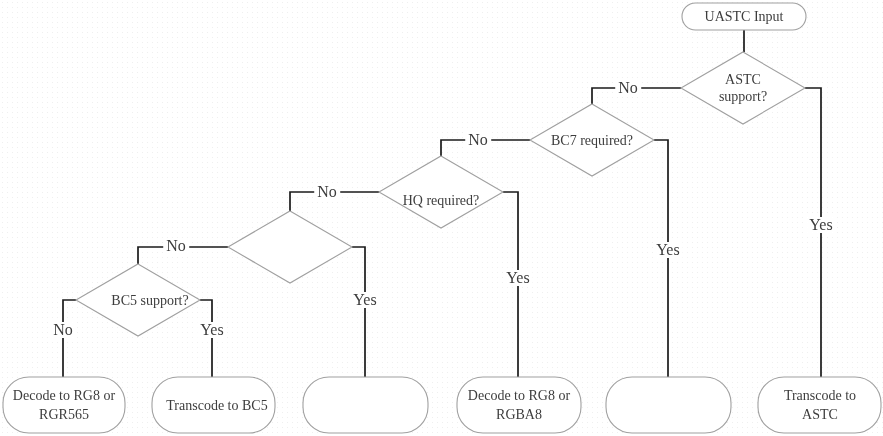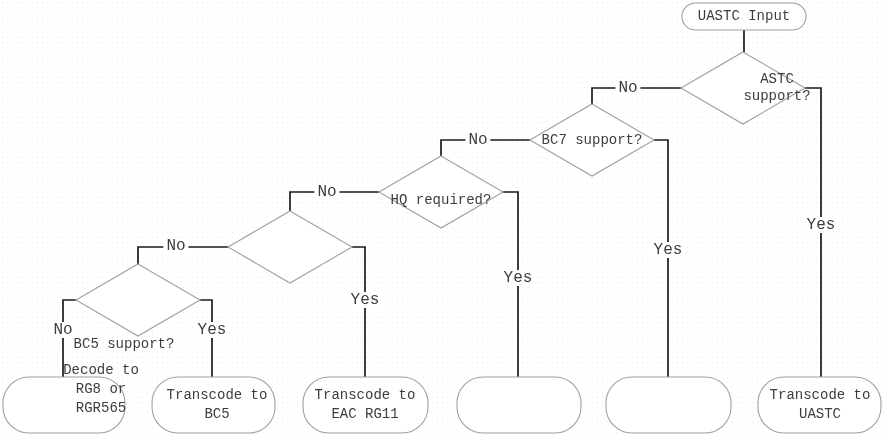--- a/index.html
+++ b/index.html
@@ -7,21 +7,21 @@
     padding: 0;
     background: #ffffff;
   }
   .canvas {
     position: relative;
     width: 883px;
     height: 436px;
     background-color: #ffffff;
     background-image: radial-gradient(circle, #efefef 0.8px, transparent 0.9px);
     background-size: 5px 5px;
-    font-family: Liberation Mono, monospace;
+    font-family: Liberation Serif, serif;
     color: #3d3d3d;
     overflow: hidden;
   }
   .diagram-svg {
     position: absolute;
     left: 0;
     top: 0;
   }
   .connector {
     fill: none;
@@ -92,29 +92,29 @@
       <rect class="shape" x="152" y="377" width="123" height="56" rx="26" ry="26"></rect>
       <rect class="shape" x="303" y="377" width="125" height="56" rx="26" ry="26"></rect>
       <rect class="shape" x="457" y="377" width="124" height="56" rx="26" ry="26"></rect>
       <rect class="shape" x="606" y="377" width="125" height="56" rx="26" ry="26"></rect>
       <rect class="shape" x="758" y="377" width="123" height="56" rx="26" ry="26"></rect>
     </g>
   </svg>
 
   <div class="node-label" style="left:744px; top:16px;">UASTC Input</div>
 
-  <div class="node-label wrap-narrow" style="left:777px; top:88px;">ASTC support?</div>
-  <div class="node-label" style="left:592px; top:140px;">BC7 support?</div>
+  <div class="node-label wrap-narrow" style="left:743px; top:88px;">ASTC support?</div>
+  <div class="node-label" style="left:592px; top:140px;">BC7 required?</div>
   <div class="node-label" style="left:441px; top:200px;">HQ required?</div>
-  <div class="node-label" style="left:124px; top:300px;margin-top:44px;">BC5 support?</div>
+  <div class="node-label" style="left:150px; top:300px;">BC5 support?</div>
 
-  <div class="node-label wrap-terminal" style="left:64px; top:389px;margin-left:37px;">Decode to RG8 or RGR565</div>
+  <div class="node-label wrap-terminal" style="left:64px; top:405px;">Decode to RG8 or RGR565</div>
   <div class="node-label wrap-terminal" style="left:217px; top:405px;">Transcode to BC5</div>
-  <div class="node-label wrap-terminal" style="left:365px; top:405px;">Transcode to EAC RG11</div>
-  <div class="node-label wrap-terminal" style="left:820px; top:405px;">Transcode to UASTC</div>
+  <div class="node-label wrap-terminal" style="left:519px; top:405px;">Decode to RG8 or RGBA8</div>
+  <div class="node-label wrap-terminal" style="left:820px; top:405px;">Transcode to ASTC</div>
 
   <div class="edge-label" style="left:628px; top:88px;">No</div>
   <div class="edge-label" style="left:821px; top:225px;">Yes</div>
 
   <div class="edge-label" style="left:478px; top:140px;">No</div>
   <div class="edge-label" style="left:668px; top:250px;">Yes</div>
 
   <div class="edge-label" style="left:327px; top:192px;">No</div>
   <div class="edge-label" style="left:518px; top:278px;">Yes</div>
 

